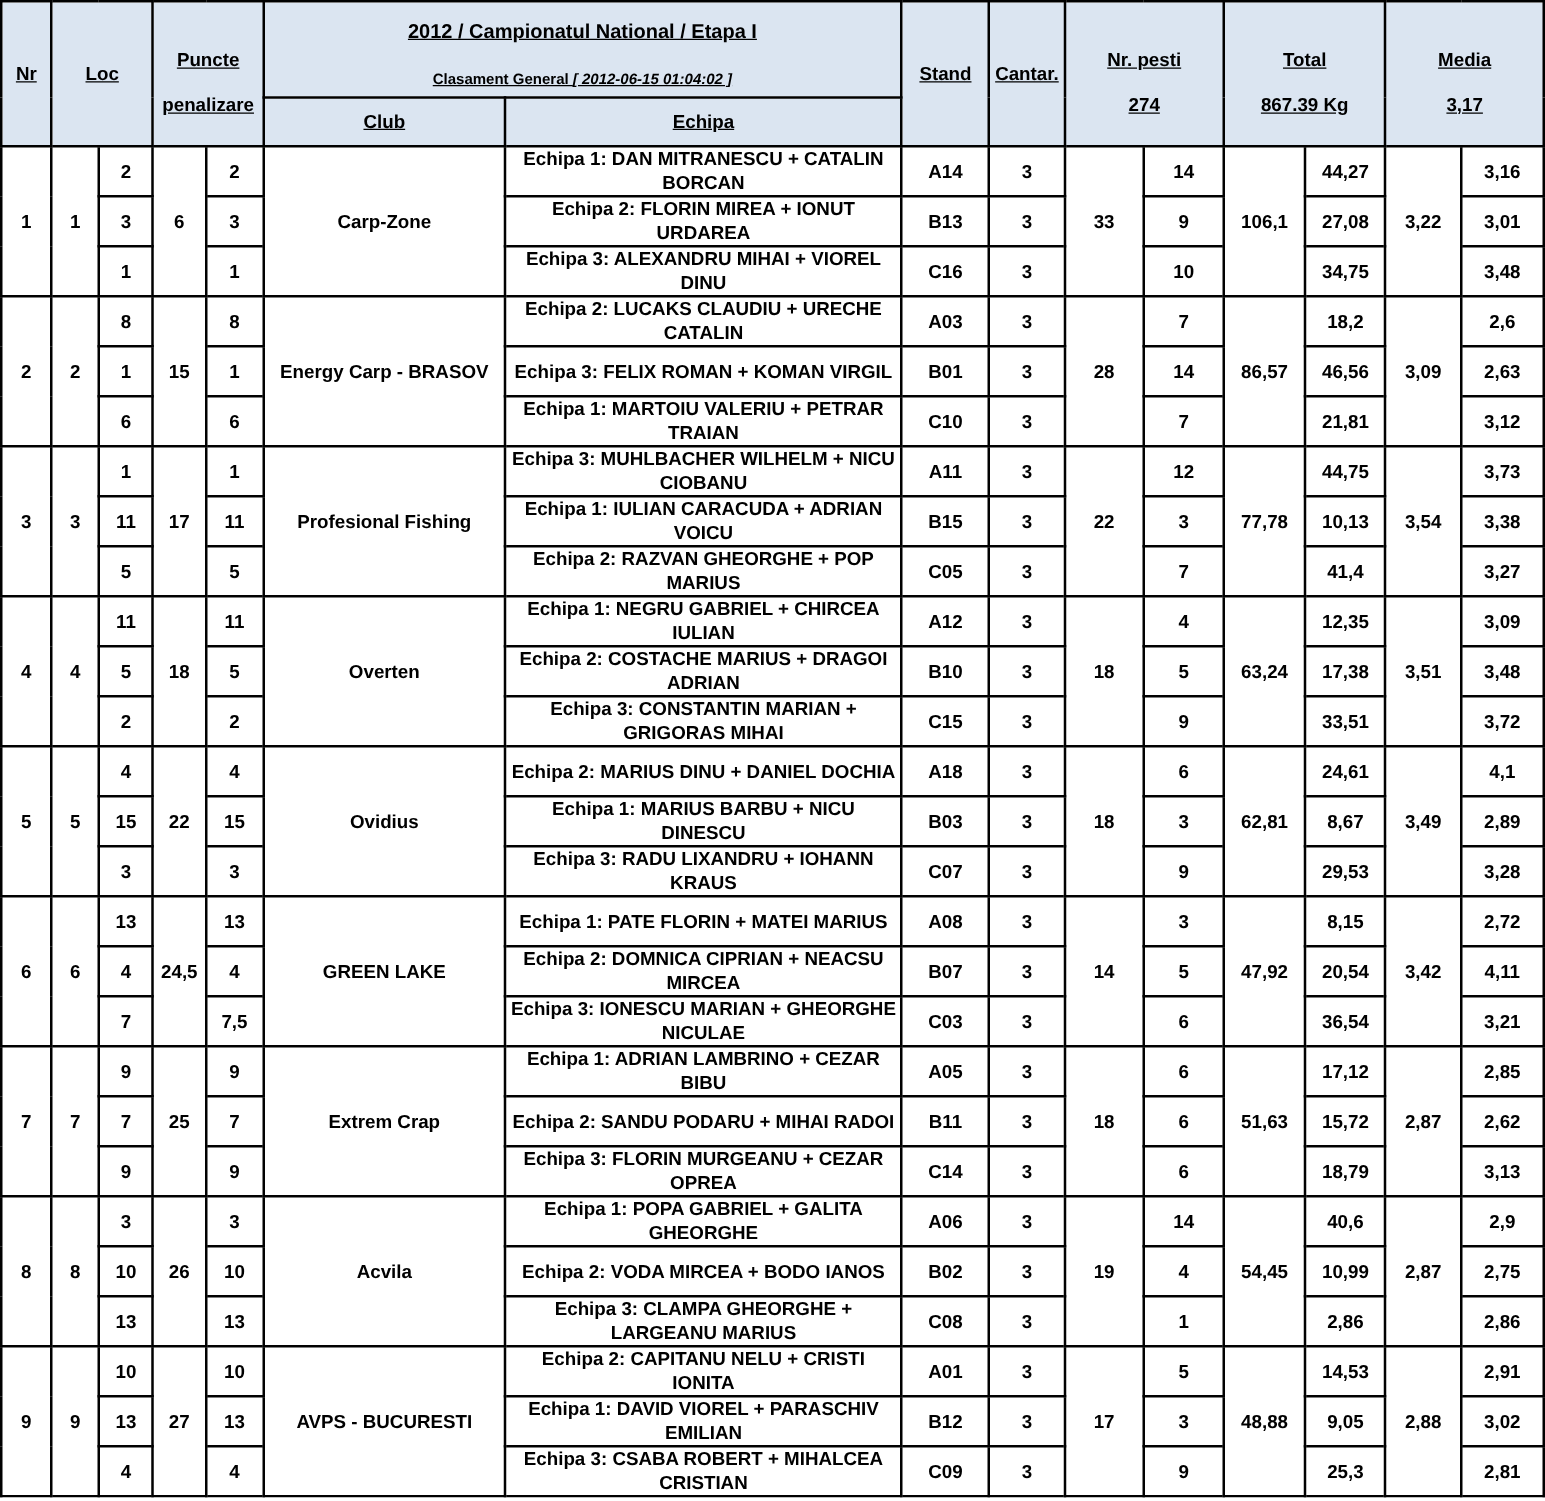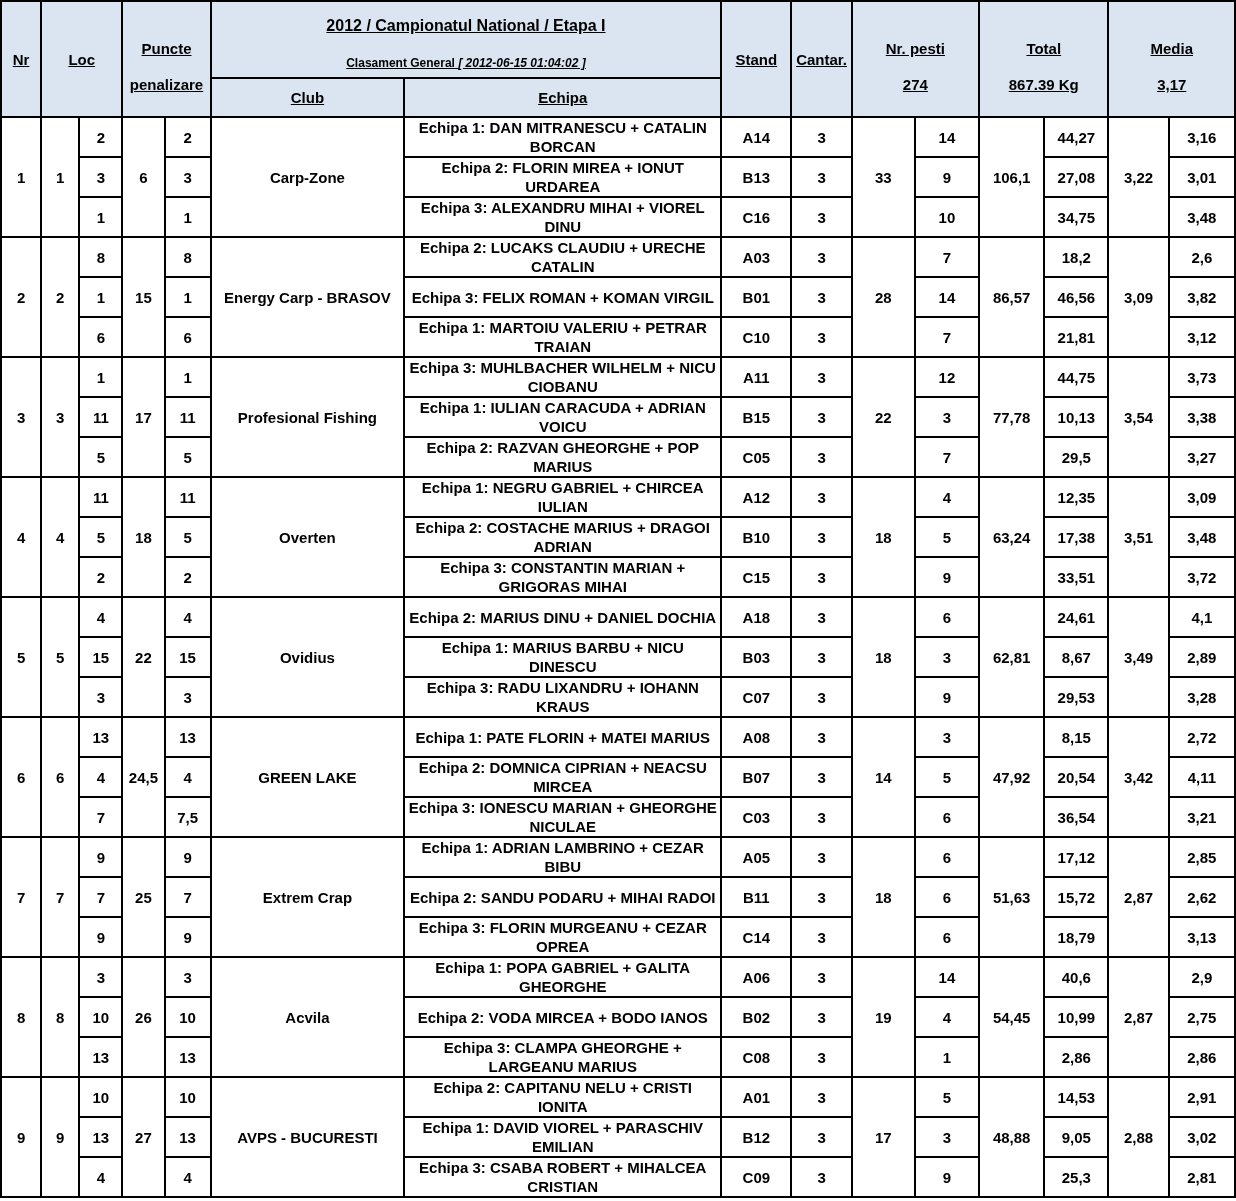--- a/index.html
+++ b/index.html
@@ -154,21 +154,21 @@
           <td>2,6</td>
         </tr>
         <tr>
           <td>1</td>
           <td>1</td>
           <td class="echipa">Echipa 3: FELIX ROMAN + KOMAN VIRGIL</td>
           <td>B01</td>
           <td>3</td>
           <td>14</td>
           <td>46,56</td>
-          <td>3,82</td>
+          <td>2,63</td>
         </tr>
         <tr>
           <td>6</td>
           <td>6</td>
           <td class="echipa">Echipa 1: MARTOIU VALERIU + PETRAR TRAIAN</td>
           <td>C10</td>
           <td>3</td>
           <td>7</td>
           <td>21,81</td>
           <td>3,12</td>
@@ -200,21 +200,21 @@
           <td>10,13</td>
           <td>3,38</td>
         </tr>
         <tr>
           <td>5</td>
           <td>5</td>
           <td class="echipa">Echipa 2: RAZVAN GHEORGHE + POP MARIUS</td>
           <td>C05</td>
           <td>3</td>
           <td>7</td>
-          <td>29,5</td>
+          <td>41,4</td>
           <td>3,27</td>
         </tr>
         <tr>
           <td rowspan="3">4</td>
           <td rowspan="3">4</td>
           <td>11</td>
           <td rowspan="3">18</td>
           <td>11</td>
           <td rowspan="3">Overten</td>
           <td class="echipa">Echipa 1: NEGRU GABRIEL + CHIRCEA IULIAN</td>

